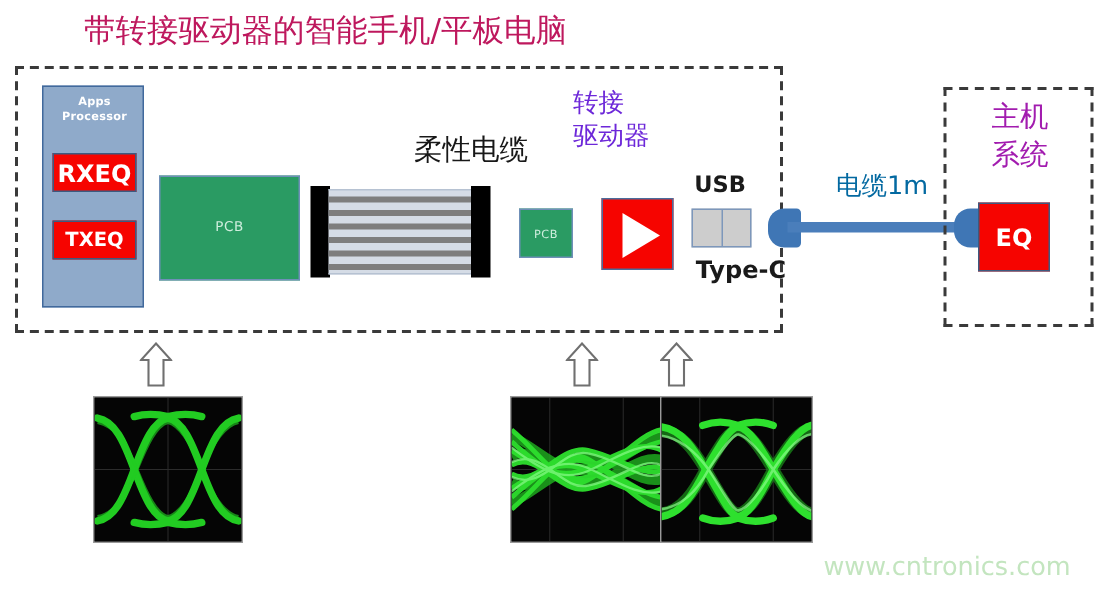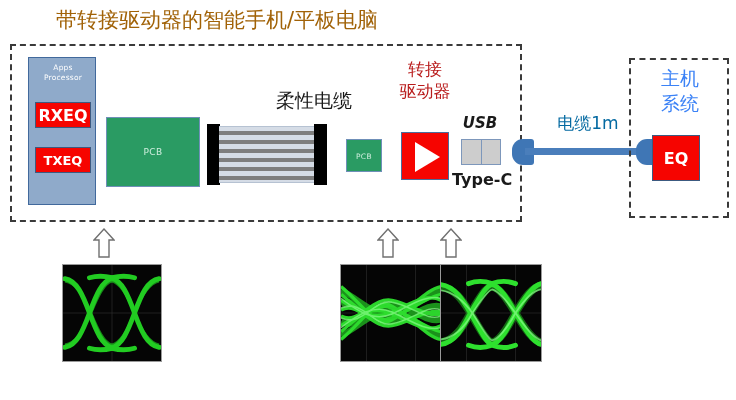--- a/index.html
+++ b/index.html
@@ -24,21 +24,21 @@
   }
   .abs { position: absolute; }
 
   
   #diagram-title {
     left: 56px;
     top: 6px;
     width: 470px;
     font-size: 21px;
     line-height: 28px;
-    color: #a16207;
+    color: #be185d;
     white-space: nowrap;
     font-family: "DejaVu Sans", "Liberation Sans", sans-serif;
   }
 
   
   .dashed-box {
     border: 2px dashed #3a3a3a;
     background: transparent;
     box-sizing: border-box;
   }
@@ -54,21 +54,21 @@
     width: 100px;
     height: 160px;
   }
   #host-label {
     left: 640px;
     top: 66px;
     width: 80px;
     text-align: center;
     font-size: 19px;
     line-height: 25px;
-    color: #3b82f6;
+    color: #a21caf;
   }
 
   
   #apps-processor {
     left: 28px;
     top: 57px;
     width: 68px;
     height: 148px;
     background: #8faaca;
     border: 1px solid #41699c;
@@ -76,21 +76,21 @@
   }
   #apps-processor-label {
     position: absolute;
     left: 0;
     top: 5px;
     width: 68px;
     text-align: center;
     font-size: 7.5px;
     line-height: 10px;
     color: #ffffff;
-    font-weight: normal;
+    font-weight: bold;
     letter-spacing: .2px;
   }
   .eq-red {
     position: absolute;
     background: #f60400;
     border: 1px solid #3c5a80;
     box-sizing: border-box;
     display: flex;
     align-items: center;
     justify-content: center;
@@ -207,57 +207,55 @@
     width: 0;
     height: 0;
     border-top: 15px solid transparent;
     border-bottom: 15px solid transparent;
     border-left: 25px solid #ffffff;
   }
   #redriver-label {
     left: 382px;
     top: 58px;
     width: 86px;
-    text-align: center;
     font-size: 17px;
     line-height: 22px;
-    color: #b91c1c;
+    color: #6d28d9;
   }
 
   
   #usb-label {
     left: 458px;
     top: 114px;
     width: 44px;
     text-align: center;
     font-size: 15px;
     font-weight: bold;
     color: #1a1a1a;
-    font-style: italic;
   }
   #usb-connector {
     left: 461px;
     top: 139px;
     width: 40px;
     height: 26px;
     background: #cdcdcd;
     border: 1px solid #7d97bb;
     box-sizing: border-box;
     display: flex;
   }
   #usb-connector .usb-cell {
     flex: 1;
     border-right: 1px solid #7d97bb;
   }
   #usb-connector .usb-cell:last-child { border-right: none; }
   #typec-label {
     left: 452px;
     top: 170px;
     width: 72px;
-    text-align: left;
+    text-align: right;
     font-size: 16px;
     font-weight: bold;
     color: #1a1a1a;
   }
 
   
   #cable-line {
     left: 525px;
     top: 148px;
     width: 122px;
@@ -492,14 +490,15 @@
       </g>
       <g fill="none" stroke="#8bfa8b" stroke-width="1.8" opacity="0.7">
         <path d="M0,26 C14,28 24,38 32,49 C42,64 48,76 52,77"></path>
         <path d="M0,76 C14,74 24,64 32,49 C42,34 48,26 52,25"></path>
         <path d="M52,77 C58,76 68,64 76,49 C86,34 94,26 102,25"></path>
         <path d="M52,25 C58,26 68,38 76,49 C86,64 94,74 102,77"></path>
       </g>
     </svg>
   </div>
 
+  <div class="abs" id="watermark">www.cntronics.com</div>
 
 </div>
 
 </body></html>

